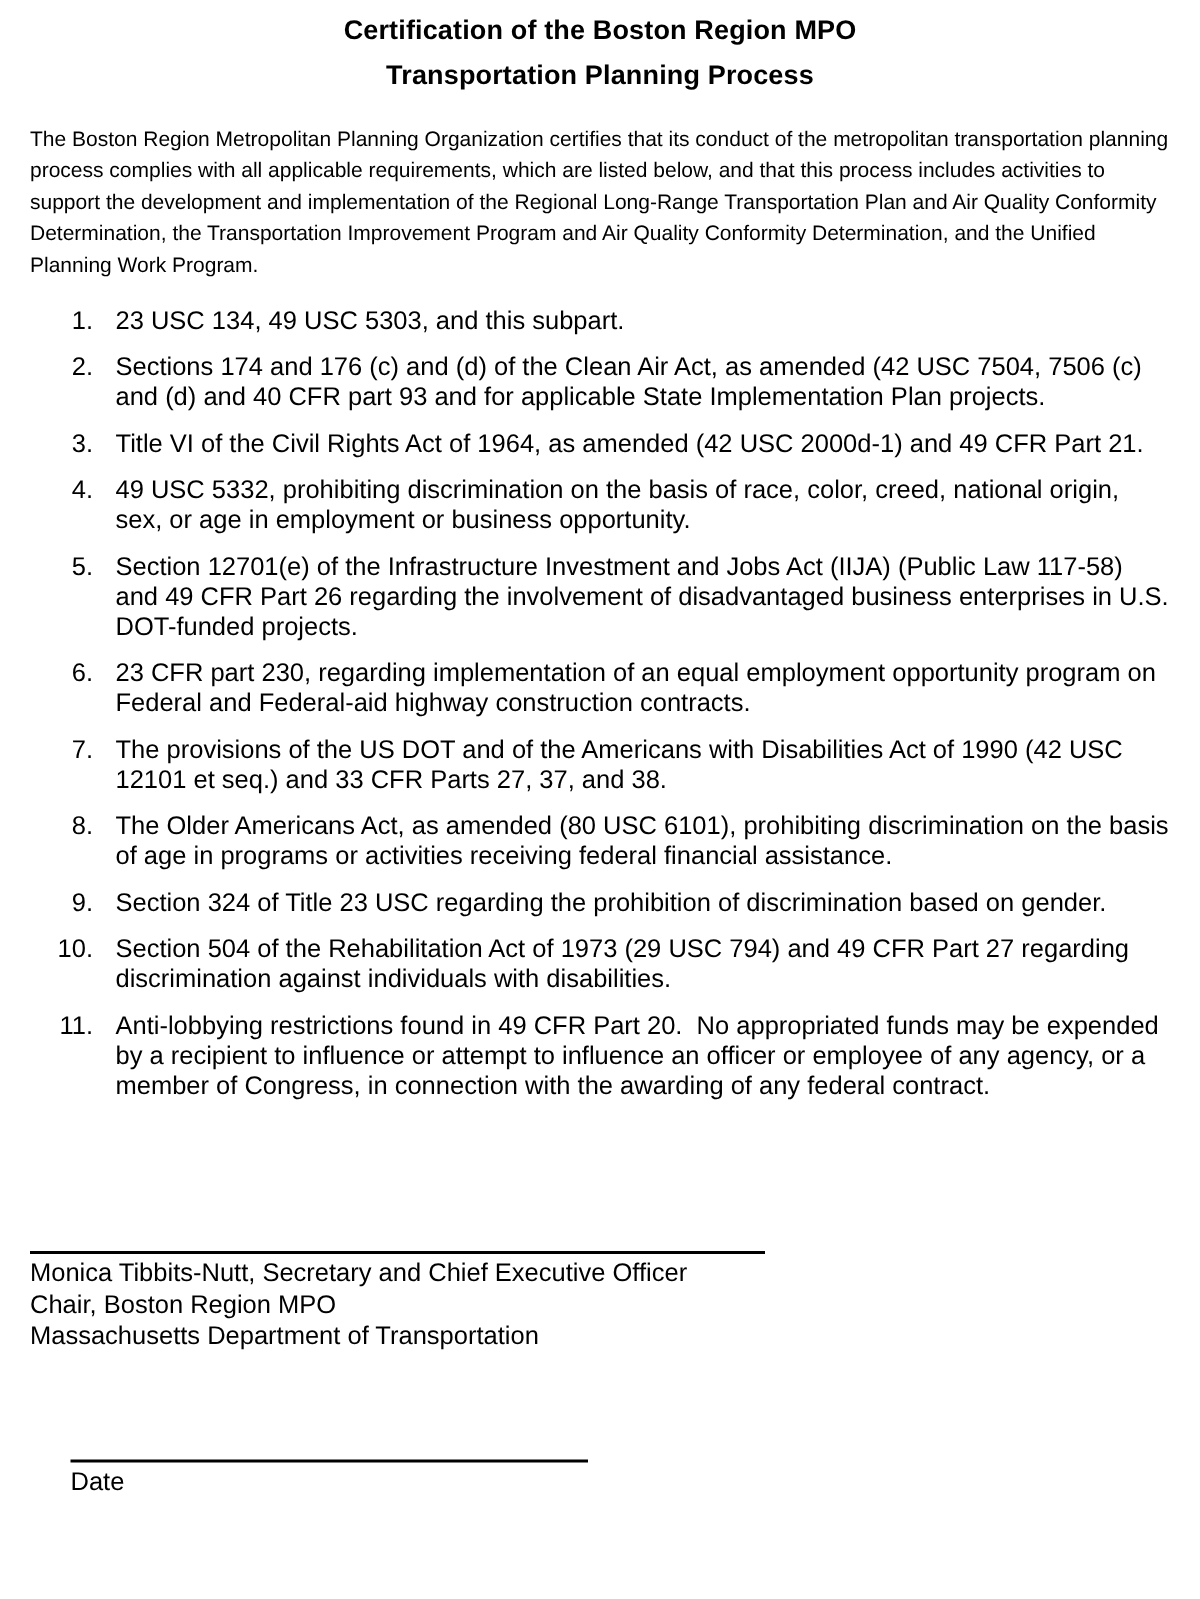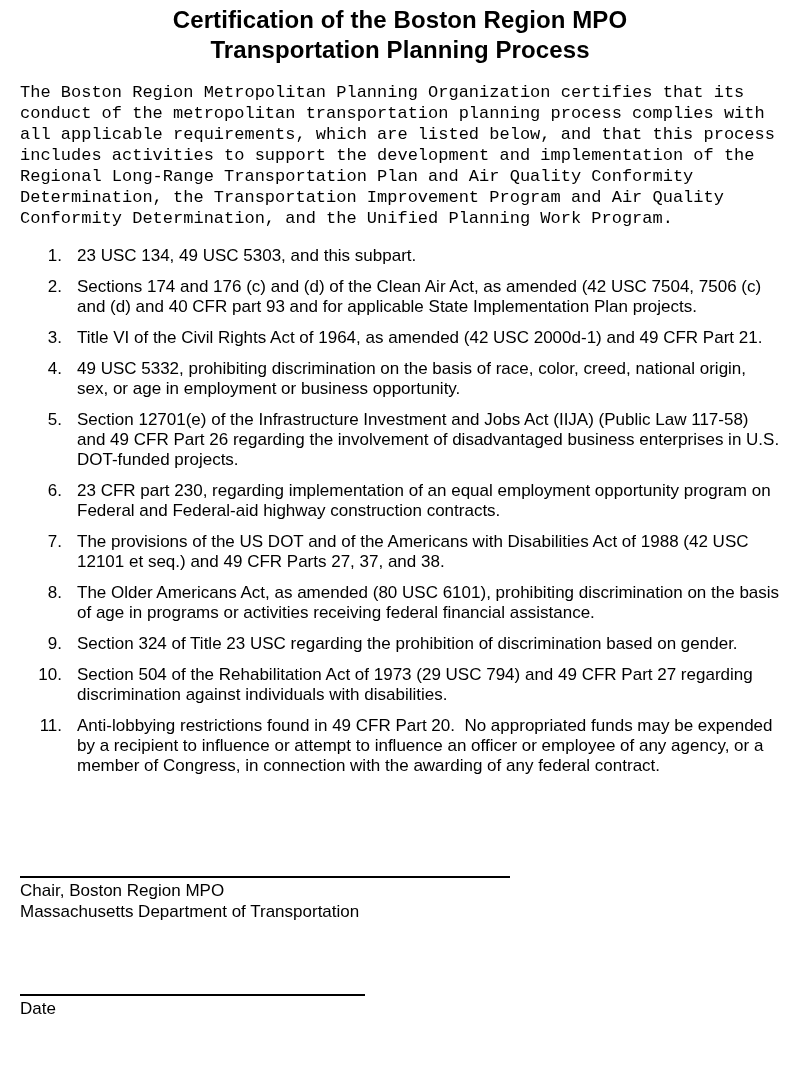--- a/index.html
+++ b/index.html
@@ -18,31 +18,30 @@
     box-sizing: border-box;
     width: 800px;
     height: 1066px;
     padding: 5px 20px 0 20px;
     overflow: hidden;
     background: #ffffff;
   }
   .doc-title {
     margin: 0;
     text-align: center;
-    font-size: 24px;
+    font-size: 18px;
     line-height: 30px;
     font-weight: 700;
     letter-spacing: 0.1px;
   }
   .title-line { display: block; }
   .intro {
     margin: 17px 0 0 0;
-    font-size: 17px;
+    font-size: 14px;
     line-height: 21px;
-    font-family: Liberation Mono, monospace;
   }
   .cert-list {
     list-style: none;
     margin: 17px 0 0 0;
     padding: 0;
   }
   .cert-item {
     display: flex;
     font-size: 17px;
     line-height: 20px;
@@ -61,21 +60,21 @@
   .sig-block { margin-top: 100px; }
   .rule {
     height: 0;
     border-top: 2px solid #000000;
   }
   .sig-rule { width: 490px; margin-bottom: 2px; }
   .sig-text {
     font-size: 17px;
     line-height: 21px;
   }
-  .date-block { margin-top: 72px; }
+  .date-block { margin-top: 72px; margin-left: 27px; }
   .date-rule { width: 345px; margin-bottom: 2px; }
 </style>
 </head>
 <body>
 
 <div class="page">
 
   <h1 class="doc-title">
     <span class="title-line">Certification of the Boston Region MPO</span>
     <span class="title-line">Transportation Planning Process</span>
@@ -103,21 +102,21 @@
     <li class="cert-item">
       <span class="item-num">5.</span>
       <span class="item-text">Section 12701(e) of the Infrastructure Investment and Jobs Act (IIJA) (Public Law 117-58) and 49 CFR Part 26 regarding the involvement of disadvantaged business enterprises in U.S. DOT-funded projects.</span>
     </li>
     <li class="cert-item">
       <span class="item-num">6.</span>
       <span class="item-text">23 CFR part 230, regarding implementation of an equal employment opportunity program on Federal and Federal-aid highway construction contracts.</span>
     </li>
     <li class="cert-item">
       <span class="item-num">7.</span>
-      <span class="item-text">The provisions of the US DOT and of the Americans with Disabilities Act of 1988 (42 USC 12101 et seq.) and 49 CFR Parts 27, 37, and 38.</span>
+      <span class="item-text">The provisions of the US DOT and of the Americans with Disabilities Act of 1990 (42 USC 12101 et seq.) and 33 CFR Parts 27, 37, and 38.</span>
     </li>
     <li class="cert-item">
       <span class="item-num">8.</span>
       <span class="item-text">The Older Americans Act, as amended (80 USC 6101), prohibiting discrimination on the basis of age in programs or activities receiving federal financial assistance.</span>
     </li>
     <li class="cert-item">
       <span class="item-num">9.</span>
       <span class="item-text">Section 324 of Title 23 USC regarding the prohibition of discrimination based on gender.</span>
     </li>
     <li class="cert-item">
@@ -125,20 +124,21 @@
       <span class="item-text">Section 504 of the Rehabilitation Act of 1973 (29 USC 794) and 49 CFR Part 27 regarding discrimination against individuals with disabilities.</span>
     </li>
     <li class="cert-item">
       <span class="item-num">11.</span>
       <span class="item-text">Anti-lobbying restrictions found in 49 CFR Part 20.&nbsp; No appropriated funds may be expended by a recipient to influence or attempt to influence an officer or employee of any agency, or a member of Congress, in connection with the awarding of any federal contract.</span>
     </li>
   </ol>
 
   <div class="sig-block">
     <div class="rule sig-rule"></div>
+    <div class="sig-text">Monica Tibbits-Nutt, Secretary and Chief Executive Officer</div>
     <div class="sig-text">Chair, Boston Region MPO</div>
     <div class="sig-text">Massachusetts Department of Transportation</div>
   </div>
 
   <div class="date-block">
     <div class="rule date-rule"></div>
     <div class="sig-text">Date</div>
   </div>
 
 </div>

